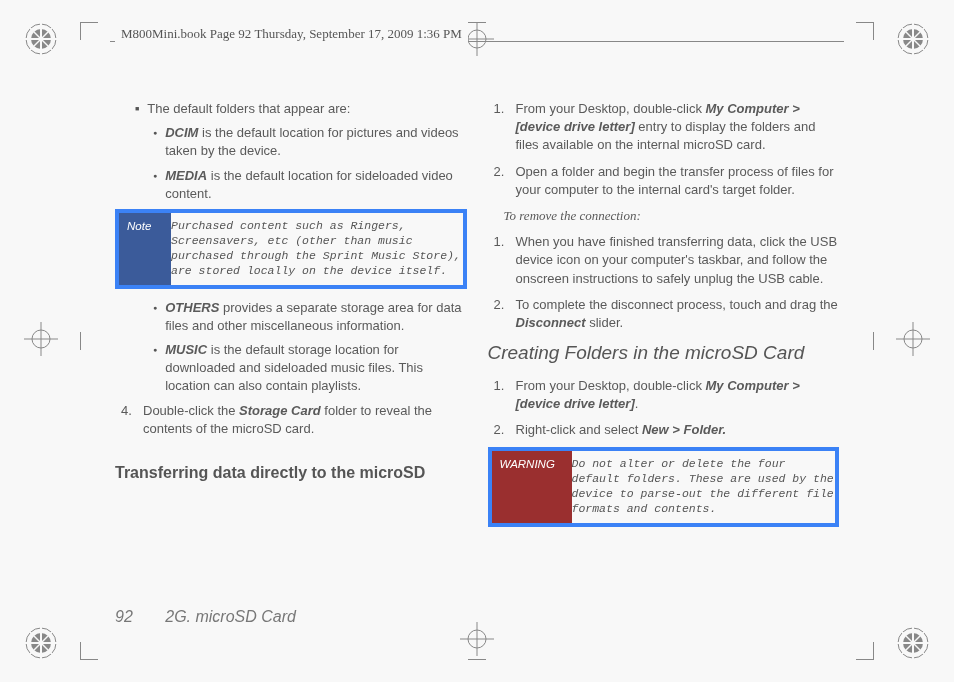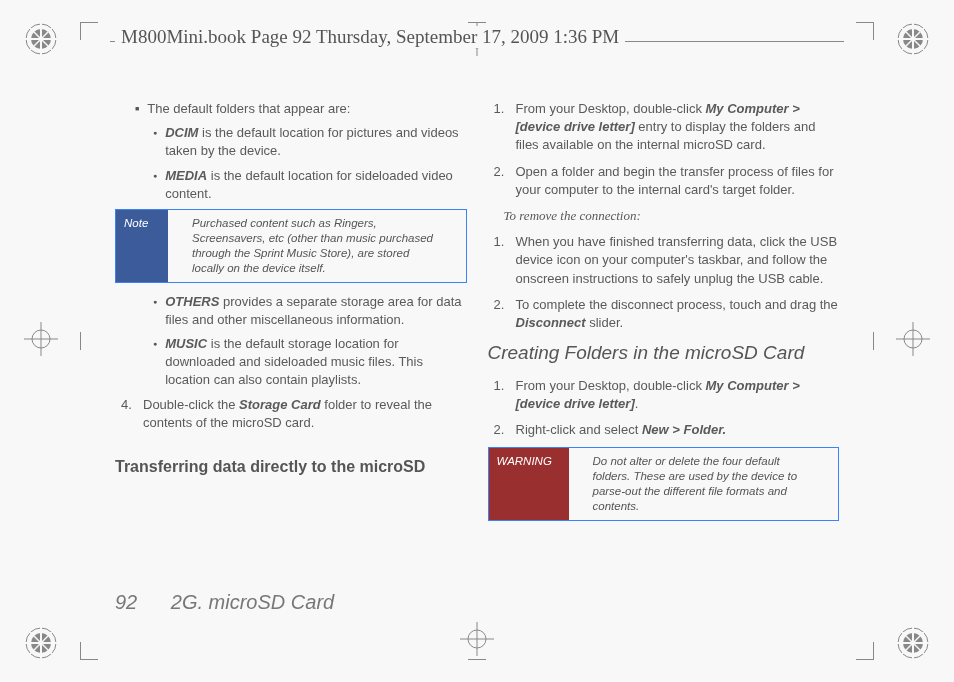--- a/index.html
+++ b/index.html
@@ -42,21 +42,21 @@
   .header-line {
     position: absolute;
     top: 41px; left: 110px; right: 110px;
     height: 1px; background: #888;
   }
   .header-text {
     position: absolute;
     top: 26px; left: 115px;
     background: #f8f8f8;
     padding: 0 6px;
-    font-size: 19px;
+    font-size: 13px;
     color: #555;
     font-family: "Times New Roman", serif;
   }
   .page {
     position: absolute;
     top: 100px; left: 115px; right: 115px; bottom: 80px;
     display: flex;
     gap: 21px;
   }
   .col {
@@ -70,55 +70,55 @@
     content: "■"; font-size: 7px; color: #555; margin: 4px 8px 0 0;
   }
   .dot-bullet { display: flex; margin: 0 0 6px 38px; }
   .dot-bullet::before {
     content: "●"; font-size: 7px; color: #555; margin: 4px 8px 0 0;
   }
   .num-item { display: flex; margin: 0 0 8px 6px; }
   .num-item .num { min-width: 22px; font-weight: normal; }
   .note-box {
     display: flex;
-    border: 1px solid #3b82f6;
+    border: 4px solid #3b82f6;
     margin: 6px 0 10px 0;
     font-size: 11.5px;
     font-style: italic;
     line-height: 1.3;
   }
   .note-label {
     background: #3b5b9a; color: #fff;
     padding: 6px 8px; font-style: italic;
     min-width: 52px;
     display: flex; align-items: flex-start;
   }
   .warning-label {
     background: #9a2f2f; color: #fff;
     padding: 6px 8px; 
     min-width: 80px;
     display: flex; align-items: flex-start;
   }
-  .note-body { padding: 6px 24px; color: #555; }
+  .note-body { padding: 6px 0; color: #555; font-family: Liberation Mono, monospace; }
   .h-sub {
     font-size: 16px; color: #555;
     margin: 24px 0 10px 0;
     font-weight: bold;
   }
   .h-main {
     font-size: 19px; font-style: italic; color: #555;
     margin: 8px 0 10px 0;
   }
   .para { margin: 0 0 10px 0; }
   .para-it { font-style: italic; margin: 4px 0 8px 16px; font-family: Liberation Serif, serif; }
   .bi { font-weight: bold; font-style: italic; }
   .footer {
     position: absolute;
-    bottom: 68px; left: 115px;
-    font-style: italic; font-size: 20px; color: #777;
+    bottom: 56px; left: 115px;
+    font-style: italic; font-size: 16px; color: #777;
   }
   .footer .pn { margin-right: 28px; }
 </style>
 </head>
 <body>
 
 <div class="reg-mark tl">
   <svg viewBox="0 0 34 34">
       <circle cx="17" cy="17" r="15" fill="none" stroke="#888" stroke-width="1"></circle>
       <circle cx="17" cy="17" r="10" fill="#888"></circle>

